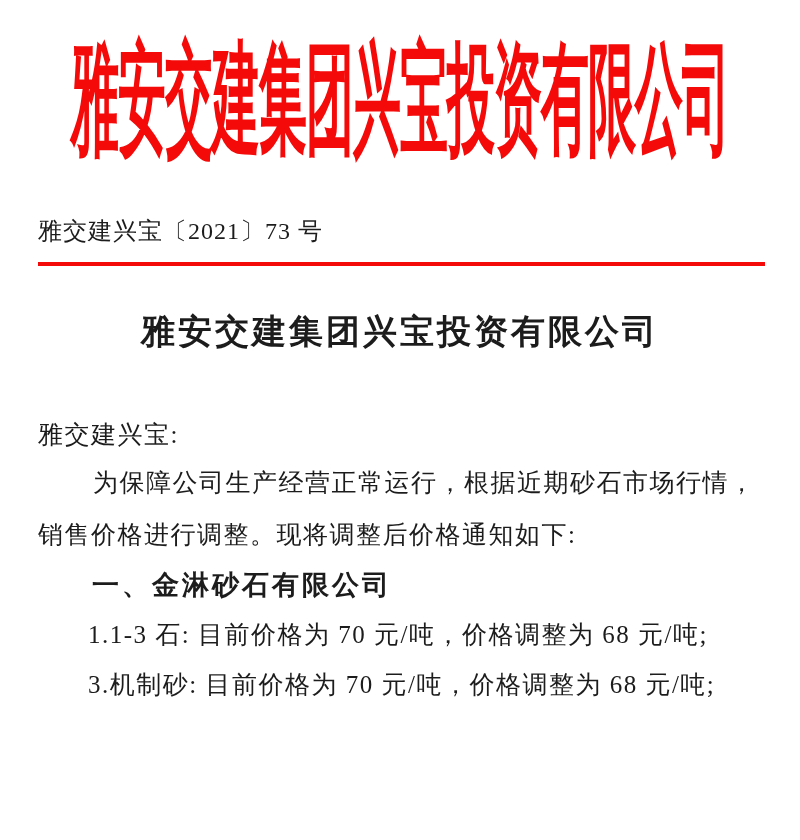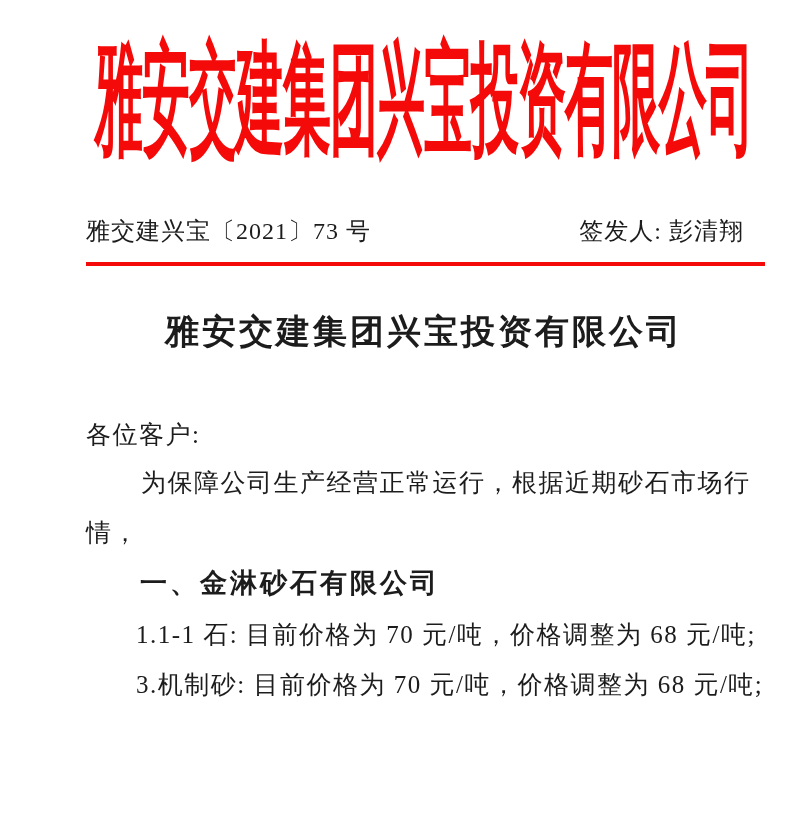--- a/index.html
+++ b/index.html
@@ -11,21 +11,20 @@
   html, body { background: #ffffff; }
   .page {
     position: relative;
     width: 800px;
     height: 840px;
     margin: 0 auto;
     background: var(--paper);
     color: var(--ink);
     font-family: "Liberation Serif", "DejaVu Serif", serif;
     overflow: hidden;
-    padding-left: 48px;
   }
   
   .red-masthead {
     padding-top: 30px;
     height: 170px;
     display: flex;
     align-items: center;
     justify-content: center;
   }
   .red-masthead .stretch {
@@ -67,21 +66,21 @@
   }
   
   .body-block {
     margin: 52px 35px 0 38px;
     font-size: 25px;
     line-height: 50px;
     letter-spacing: 1.5px;
   }
   .indent { text-indent: 2.2em; font-family: Liberation Mono, monospace; }
   .section-heading {
-    font-family: Liberation Mono, monospace;
+    font-family: Liberation Sans, sans-serif;
     font-weight: bold;
     font-size: 27px;
     letter-spacing: 3px;
     text-indent: 2em;
     line-height: 50px;
   }
   .price-item {
     text-indent: 2em;
     line-height: 50px;
     white-space: nowrap;
@@ -91,33 +90,33 @@
 <body>
 
 <div class="page">
 
   <div class="red-masthead">
     <span class="stretch">雅安交建集团兴宝投资有限公司</span>
   </div>
 
   <div class="doc-row">
     <span>雅交建兴宝〔2021〕73 号</span>
-    <span class="issuer">签发人: 彭清翔</span>
   </div>
 
   <div class="red-rule"></div>
 
   <div class="notice-title">
     <div>雅安交建集团兴宝投资有限公司</div>
   </div>
 
   <div class="body-block">
-    <div>各位客户:</div>
+    <div>雅交建兴宝:</div>
 
     <div class="indent">为保障公司生产经营正常运行，根据近期砂石市场行情，</div>
+    <div>销售价格进行调整。现将调整后价格通知如下:</div>
 
     <div class="section-heading">一、金淋砂石有限公司</div>
 
-    <div class="price-item">1.1-1 石: 目前价格为 70 元/吨，价格调整为 68 元/吨;</div>
+    <div class="price-item">1.1-3 石: 目前价格为 70 元/吨，价格调整为 68 元/吨;</div>
     <div class="price-item">3.机制砂: 目前价格为 70 元/吨，价格调整为 68 元/吨;</div>
   </div>
 
 </div>
 
 </body></html>

